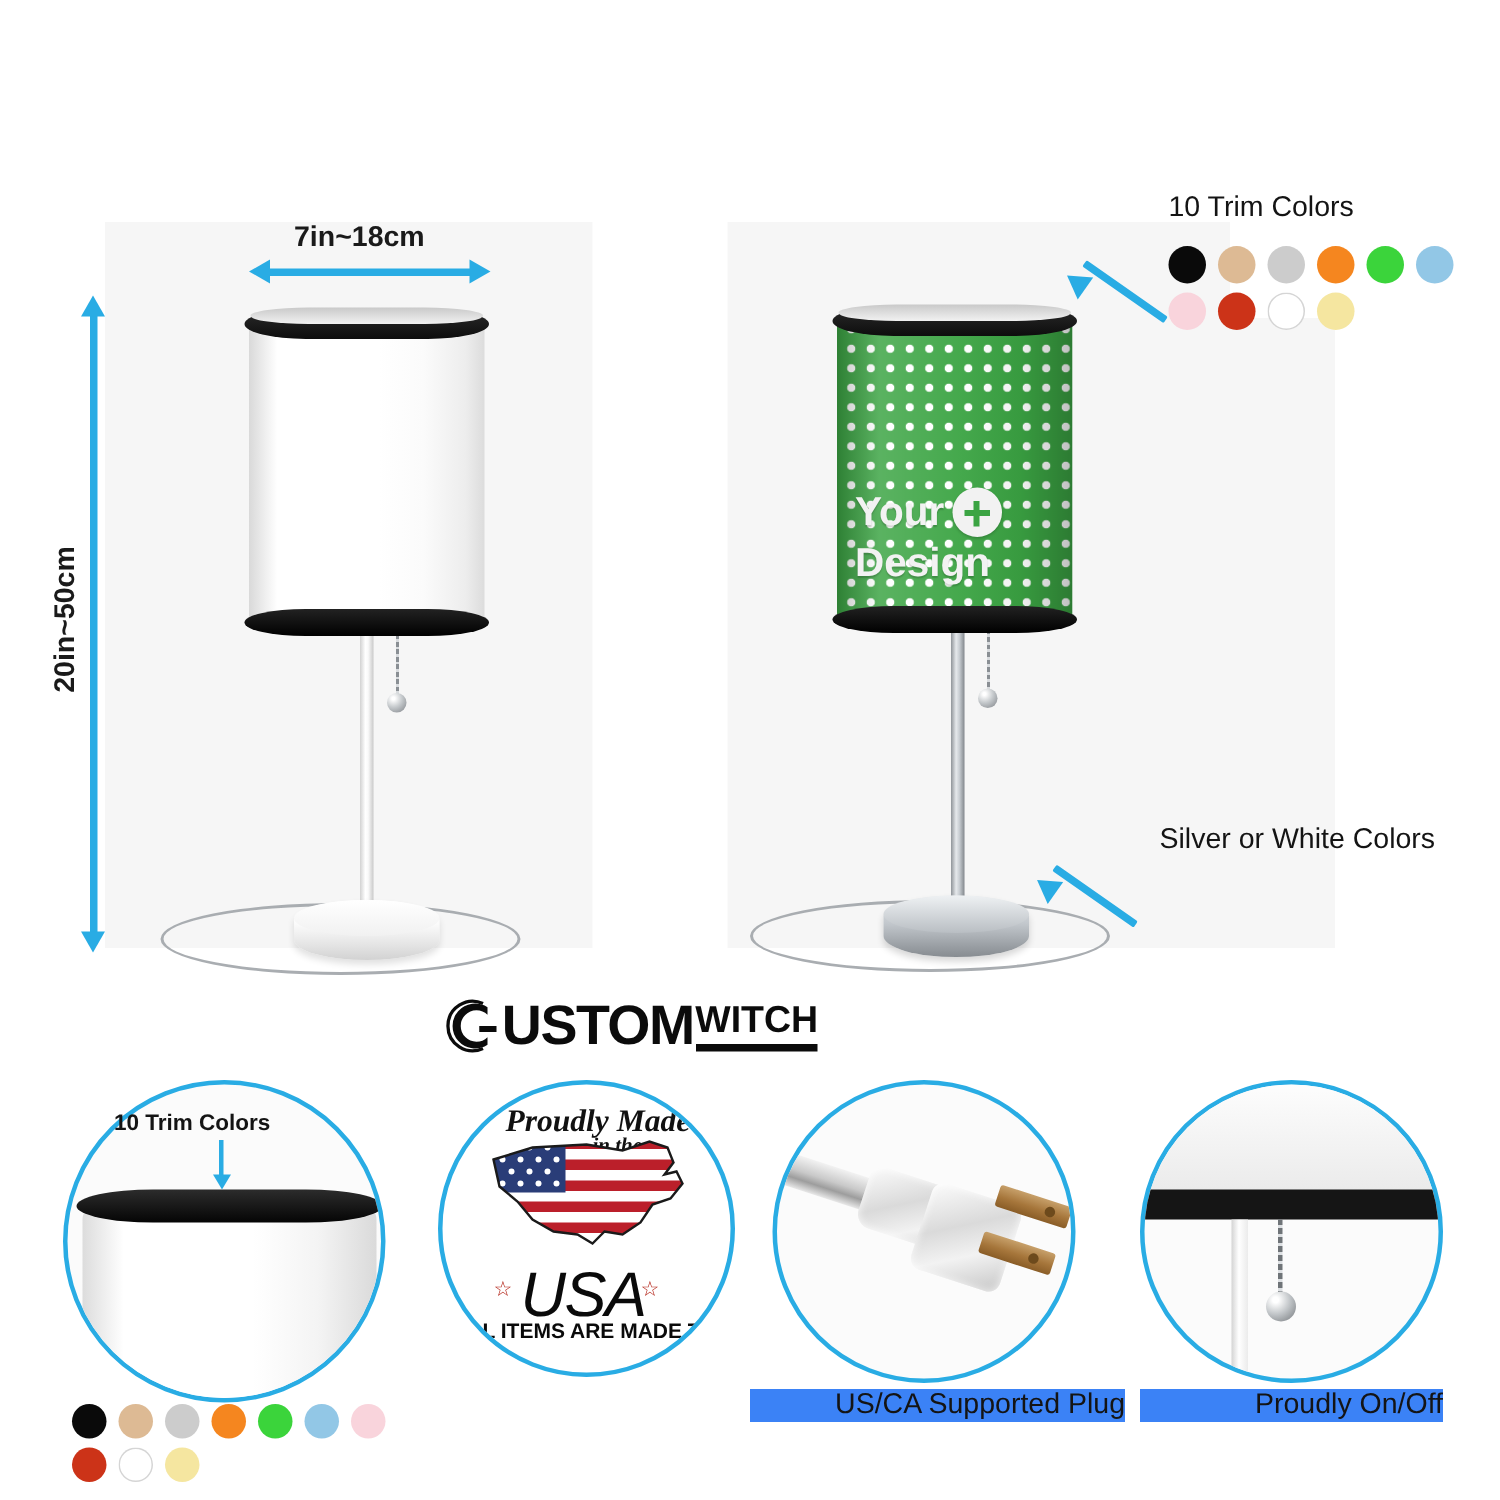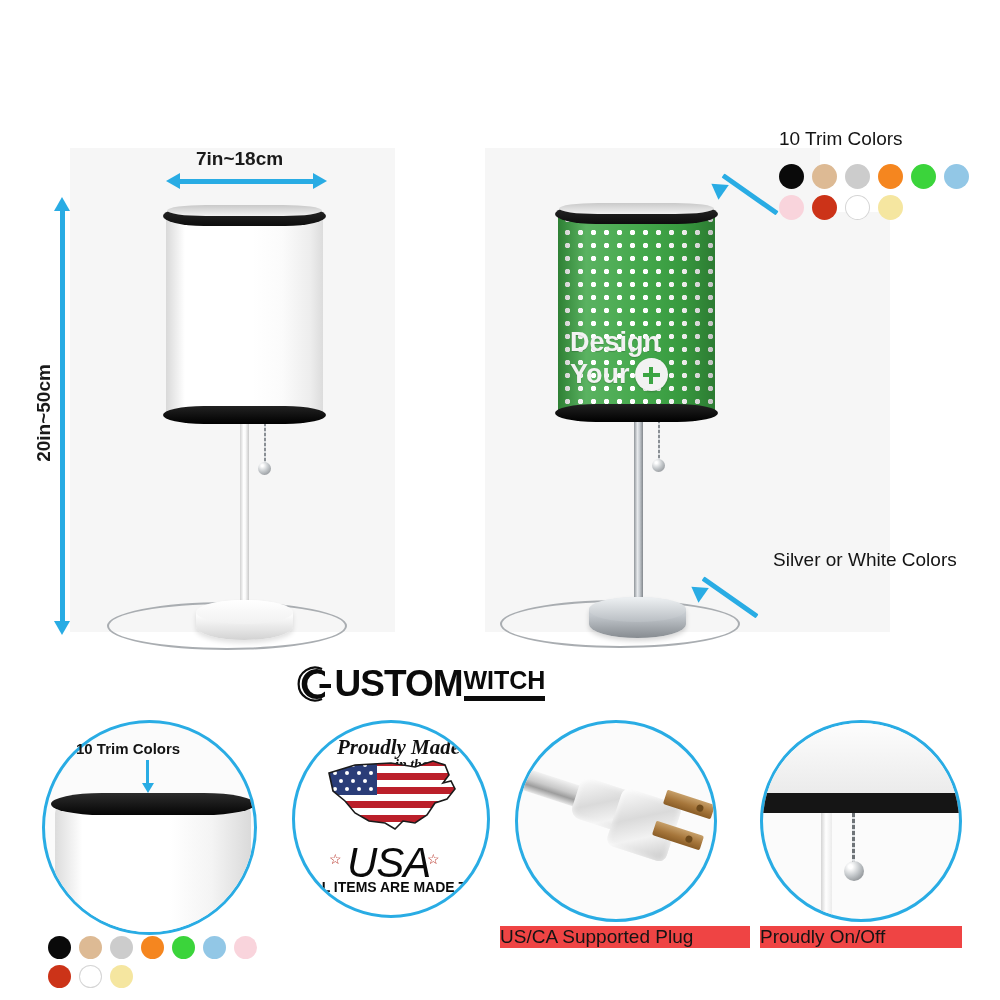--- a/index.html
+++ b/index.html
@@ -177,23 +177,23 @@
   
   .features { position:absolute; left:0; top:708px; width:1000px; height:292px; background:#ffffff; }
   .feature { position:absolute; }
   .circle {
     position:absolute; border-radius:50%;
     border:3px solid #29ace4;
     background:#fbfbfb;
     overflow:hidden;
   }
   .feature-caption {
-    position:absolute; text-align:left; color:#141414; font-size:19px;
+    position:absolute; text-align:right; color:#141414; font-size:19px;
     font-family:"Liberation Sans", sans-serif; white-space:nowrap;
-    background:#ef4444;
+    background:#3b82f6;
   }
   .small-label {
     position:absolute; color:#141414; font-size:15px; font-weight:bold; white-space:nowrap;
   }
   .small-arrow-v { position:absolute; width:3px; background:#29ace4; }
   .small-arrow-v::after {
     content:""; position:absolute; left:-4.5px; bottom:-9px; width:0; height:0;
     border-left:6px solid transparent; border-right:6px solid transparent;
     border-top:10px solid #29ace4;
   }
@@ -282,31 +282,31 @@
       <div class="base base-silver" style="left:589px; top:485px; width:97px; height:41px;">
         <div class="base-top base-top-silver"></div>
       </div>
       <div class="chain" style="left:658px; top:303px; height:48px;"></div>
       <div class="chain-ball" style="left:652px; top:347px;"></div>
 
       <div class="shade-wrap" style="left:558px; top:98px; width:157px; height:205px;">
         <div class="shade-body shade-green"></div>
 
         <div style="position:absolute; left:12px; top:115px; width:140px; height:80px; z-index:4;">
-          <div style="font-family:'Liberation Sans',sans-serif; font-weight:bold; font-size:27px;
-                      color:#f2f2f2; line-height:1.15; margin-top:2px; text-shadow:0 1px 1px rgba(0,0,0,.18);">Design</div>
           <div style="display:flex; align-items:center; gap:5px;">
             <span style="font-family:'Liberation Sans',sans-serif; font-weight:bold; font-size:27px;
                          color:#f2f2f2; line-height:1; text-shadow:0 1px 1px rgba(0,0,0,.18);">Your</span>
             <span style="position:relative; width:33px; height:33px; border-radius:50%; background:#f2f2f2;
                          display:inline-block; box-shadow:0 1px 2px rgba(0,0,0,.2);">
               <span style="position:absolute; left:8px; top:15px; width:17px; height:4px; background:#3ba443;"></span>
               <span style="position:absolute; left:14.5px; top:8.5px; width:4px; height:17px; background:#3ba443;"></span>
             </span>
           </div>
+          <div style="font-family:'Liberation Sans',sans-serif; font-weight:bold; font-size:27px;
+                      color:#f2f2f2; line-height:1.15; margin-top:2px; text-shadow:0 1px 1px rgba(0,0,0,.18);">Design</div>
         </div>
 
         <div class="trim trim-bottom"></div>
         <div class="trim trim-top">
           <div class="trim-inner-top"></div>
         </div>
       </div>
     </div>
 
     <div class="callout-label" style="left:779px; top:16px; font-size:19px;">10 Trim Colors</div>

